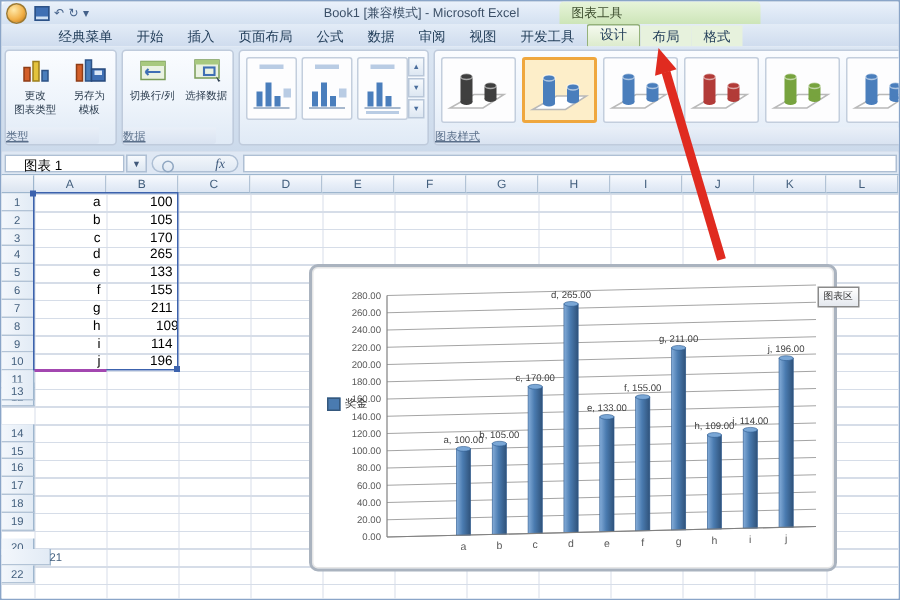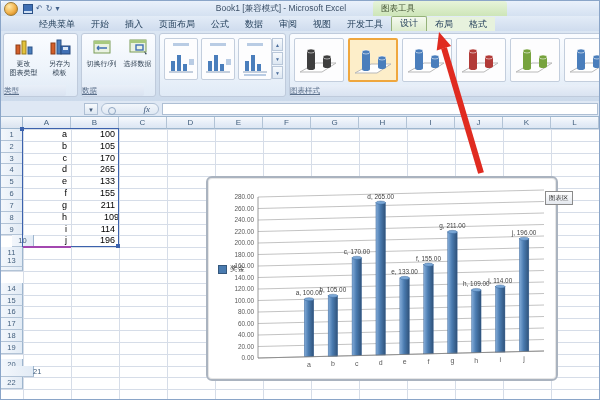--- a/index.html
+++ b/index.html
@@ -244,20 +244,21 @@
             <ellipse cx="16" cy="12" rx="4" ry="2" fill="#4a7ebc" stroke="rgba(255,255,255,.55)"></ellipse>
             <ellipse cx="16" cy="29" rx="4" ry="2" fill="#4a7ebc"></ellipse>
             <rect x="28" y="18" width="8" height="9" fill="#4a7ebc"></rect>
             <ellipse cx="32" cy="18" rx="4" ry="2" fill="#4a7ebc" stroke="rgba(255,255,255,.55)"></ellipse>
             <ellipse cx="32" cy="27" rx="4" ry="2" fill="#4a7ebc"></ellipse>
           </svg></div>
       </div>
   </div>
 
   <div class="fbar">
+    <div class="namebox">图表 1</div>
     <div class="nb-drop">▼</div>
     <div class="fx-pill">
       <span class="dot"></span>
       <span class="fx">fx</span>
     </div>
     <div class="finput"></div>
   </div>
 
   <div class="sheet">
     <div class="gridbody"></div>
@@ -279,21 +280,21 @@
     <div id="rowheads">
         <div class="rowhead" style="top: 12px; height: 11.826px; line-height: 11.826px;">1</div>
         <div class="rowhead" style="top: 23.826px; height: 11.826px; line-height: 11.826px;">2</div>
         <div class="rowhead" style="top: 35.652px; height: 11.826px; line-height: 11.826px;">3</div>
         <div class="rowhead" style="top: 47.478px; height: 11.826px; line-height: 11.826px;">4</div>
         <div class="rowhead" style="top: 59.304px; height: 11.826px; line-height: 11.826px;">5</div>
         <div class="rowhead" style="top: 71.13px; height: 11.826px; line-height: 11.826px;">6</div>
         <div class="rowhead" style="top: 82.956px; height: 11.826px; line-height: 11.826px;">7</div>
         <div class="rowhead" style="top: 94.782px; height: 11.826px; line-height: 11.826px;">8</div>
         <div class="rowhead" style="top: 106.608px; height: 11.826px; line-height: 11.826px;">9</div>
-        <div class="rowhead" style="top: 118.434px; height: 11.826px; line-height: 11.826px; margin-left: 11px;">10</div>
+        <div class="rowhead" style="top: 118.434px; height: 11.826px; line-height: 11.826px;">10</div>
         <div class="rowhead" style="top: 130.26px; height: 11.826px; line-height: 11.826px; text-align: center;">11</div>
         <div class="rowhead" style="top: 142.086px; height: 11.826px; line-height: 11.826px;">12</div>
         <div class="rowhead" style="top: 138px; height: 11.826px; line-height: 11.826px;">13</div>
         <div class="rowhead" style="top: 165.738px; height: 11.826px; line-height: 11.826px;">14</div>
         <div class="rowhead" style="top: 177.564px; height: 11.826px; line-height: 11.826px;">15</div>
         <div class="rowhead" style="top: 189.39px; height: 11.826px; line-height: 11.826px;">16</div>
         <div class="rowhead" style="top: 201.216px; height: 11.826px; line-height: 11.826px;">17</div>
         <div class="rowhead" style="top: 213.042px; height: 11.826px; line-height: 11.826px;">18</div>
         <div class="rowhead" style="top: 224.868px; height: 11.826px; line-height: 11.826px;">19</div>
         <div class="rowhead" style="top: 242px; height: 11.826px; line-height: 11.826px;">20</div>

